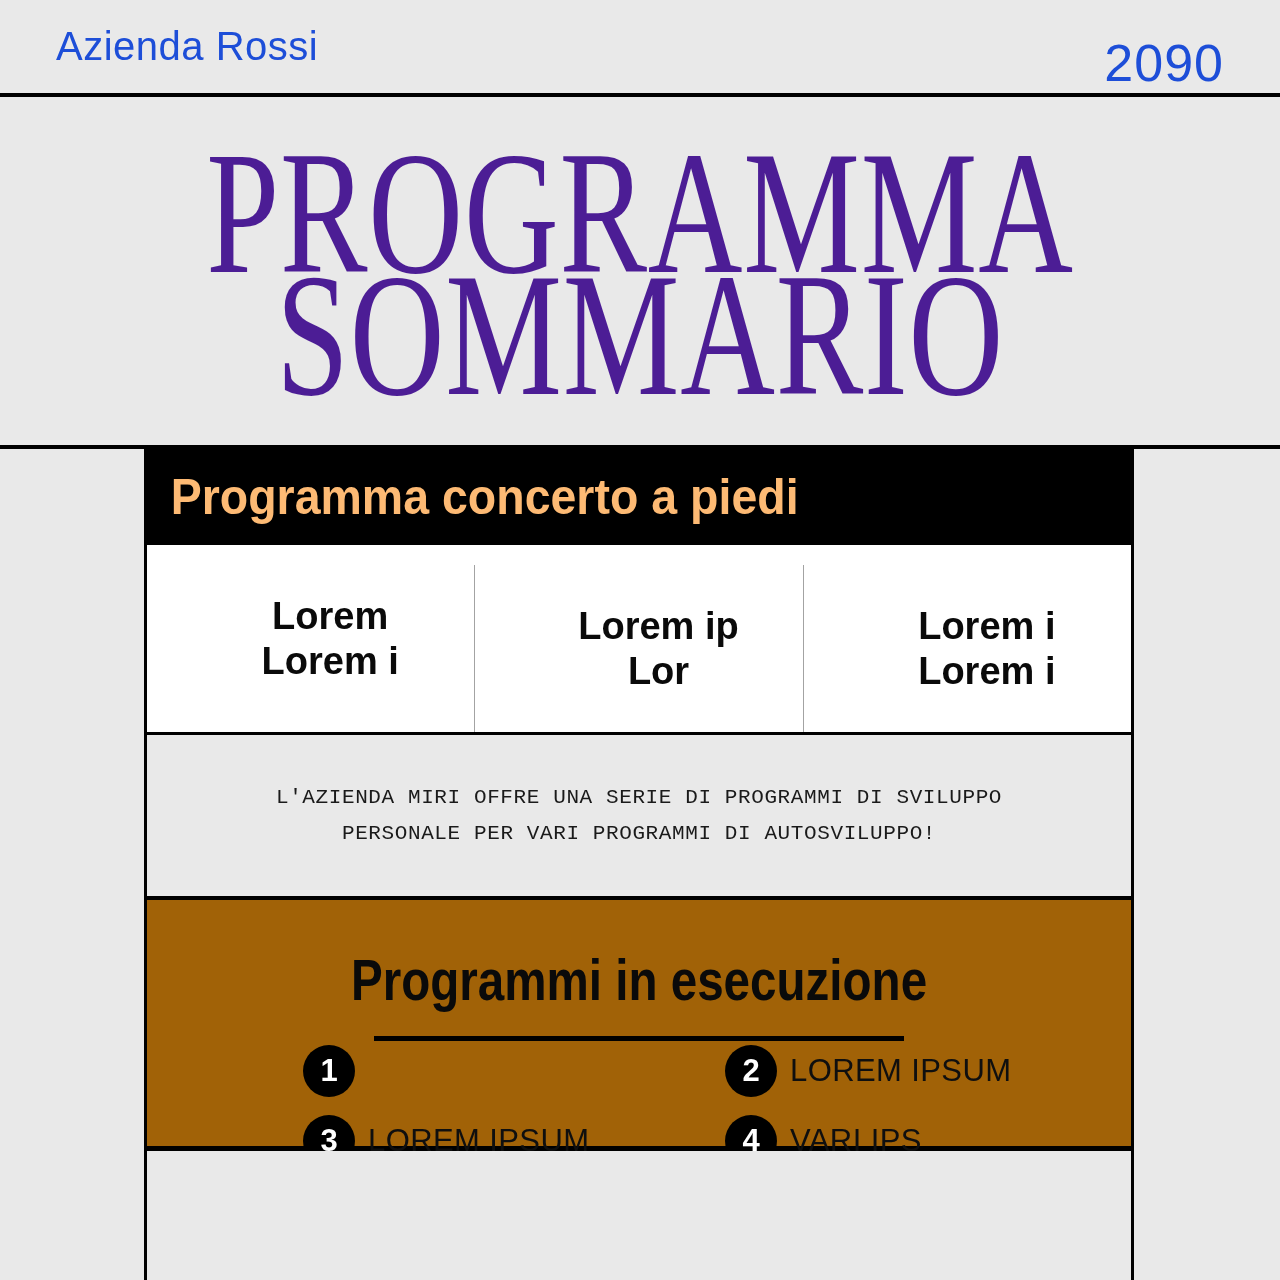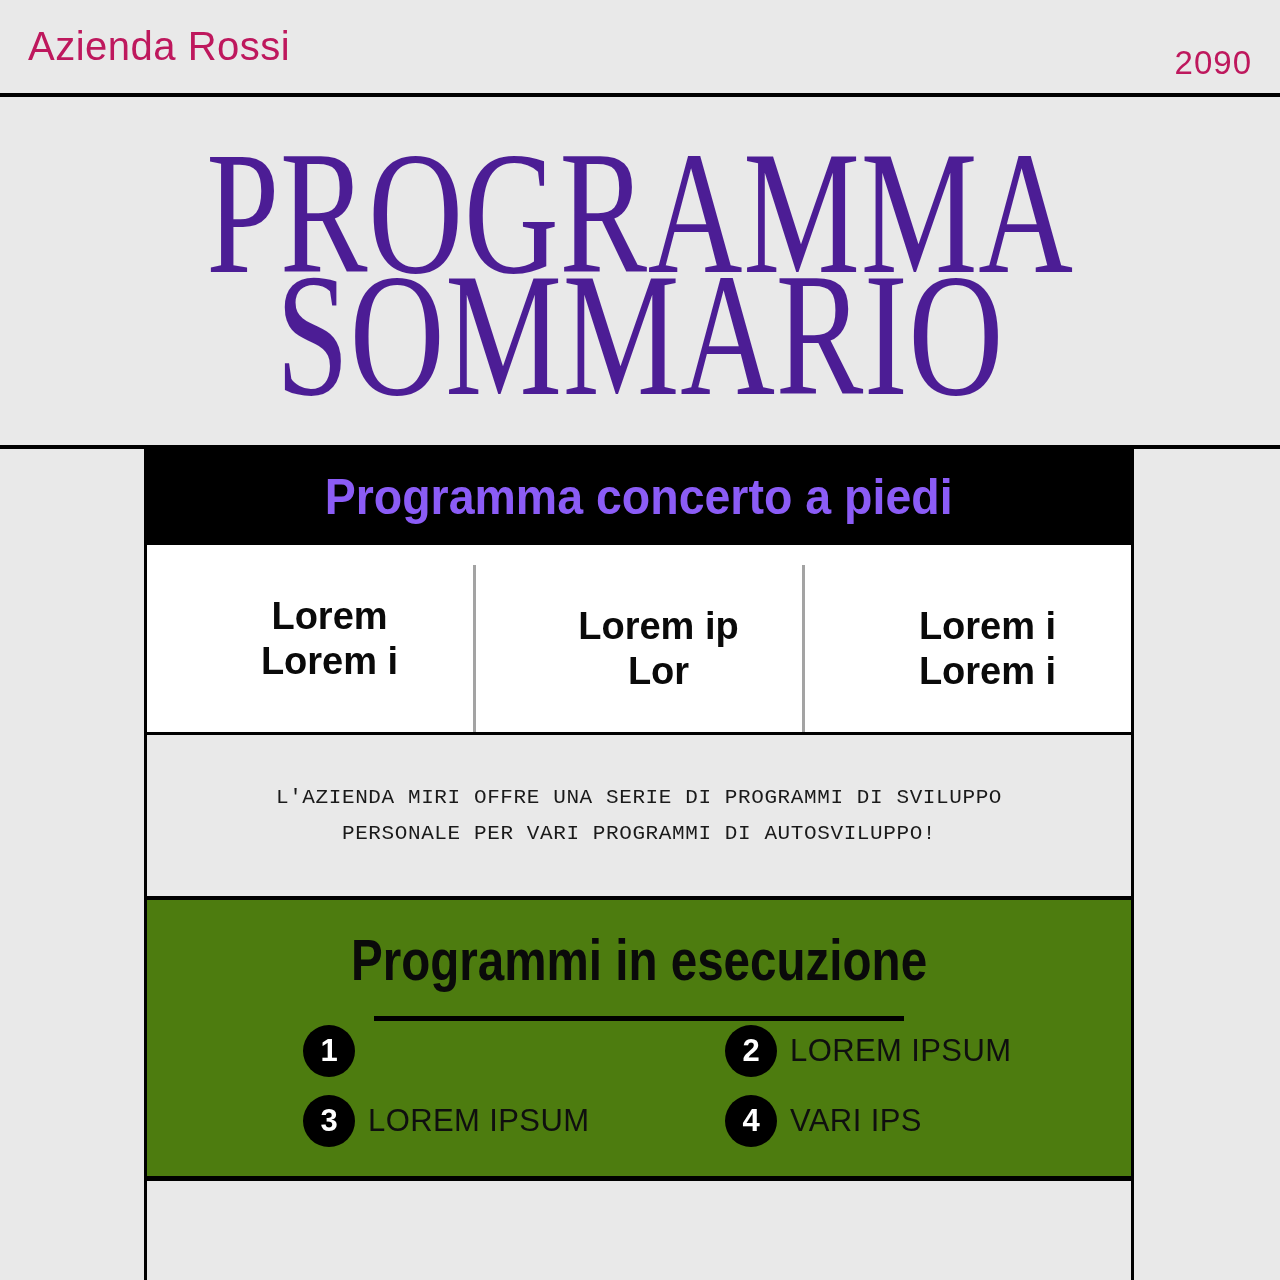--- a/index.html
+++ b/index.html
@@ -4,68 +4,68 @@
 <style>
   * { margin: 0; padding: 0; box-sizing: border-box; }
   html, body { width: 1280px; height: 1280px; }
   body { font-family: "Liberation Sans", sans-serif; background: #e9e9e9; }
   #page { position: relative; width: 1280px; height: 1280px; background: #e9e9e9; overflow: hidden; }
 
   
   .topbar {
     position: absolute; top: 0; left: 0; right: 0; height: 93px;
     display: flex; justify-content: space-between; align-items: center;
-    padding: 0 28px; color: #be185d;
+    padding: 0 56px; color: #1d4ed8;
   }
   .topbar .company { font-size: 40px; letter-spacing: 0.5px; }
-  .topbar .year { font-size: 33px; letter-spacing: 1px; margin-top: 33px; }
+  .topbar .year { font-size: 52px; letter-spacing: 1px; margin-top: 33px; }
   .rule-top { position: absolute; top: 93px; left: 0; width: 1280px; height: 4px; background: #000; }
 
   
   .title-block { position: absolute; top: 152px; left: 0; width: 1280px; text-align: center; color: #4c1d95; }
   .title-line {
     font-family: "Liberation Serif", serif;
     font-size: 175px; font-weight: 400; line-height: 122px;
     transform: scaleX(0.75); transform-origin: 50% 50%;
     white-space: nowrap; letter-spacing: 1px;
   }
   .rule-mid { position: absolute; top: 445px; left: 0; width: 1280px; height: 4px; background: #000; }
 
   
   .card {
     position: absolute; top: 449px; left: 144px; width: 990px; height: 831px;
     border-left: 3px solid #000; border-right: 3px solid #000;
     display: flex; flex-direction: column;
   }
   .card-header {
-    height: 96px; background: #000; color: #8b5cf6;
-    display: flex; align-items: center; justify-content: center;
+    height: 96px; background: #000; color: #fdba74;
+    display: flex; align-items: center; justify-content: flex-start;
   }
   .card-header .card-header-text {
     font-size: 50px; font-weight: bold; white-space: nowrap;
     transform: scaleX(0.93); transform-origin: 50% 50%;
   }
 
   .cols { height: 190px; background: #fff; border-bottom: 3px solid #000; display: flex; }
   .col {
     flex: 1 1 0; display: flex; flex-direction: column; align-items: center; justify-content: center;
     color: #0a0a0a; font-weight: bold; font-size: 38px; line-height: 45px; text-align: center; padding-left: 39px;
   }
-  .col + .col { border-left: 3px solid #a3a3a3; margin-top: 20px; }
+  .col + .col { border-left: 1px solid #a3a3a3; margin-top: 20px; }
 
   .notice {
     height: 165px; background: #e9e9e9; border-bottom: 4px solid #000;
     display: flex; align-items: center; justify-content: center;
   }
   .notice .notice-text {
     max-width: 820px; text-align: center; color: #1a1a1a;
     font-size: 21px; line-height: 36px; letter-spacing: 0.6px; font-family: Liberation Mono, monospace;
   }
 
-  .programs { height: 281px; background: #4d7c0f; border-bottom: 5px solid #000; padding-top: 28px; }
+  .programs { height: 251px; background: #a16207; border-bottom: 5px solid #000; padding-top: 48px; }
   .programs h2 {
     font-size: 58px; font-weight: bold; line-height: 64px; color: #0a0a0a;
     text-align: center; white-space: nowrap;
     transform: scaleX(0.82); transform-origin: 50% 50%;
   }
   .heading-underline { width: 530px; height: 5px; background: #000; margin: 24px auto 0; }
 
   .items-grid {
     margin-top: 4px; padding-left: 156px;
     display: grid; grid-template-columns: 422px 1fr; row-gap: 18px; justify-items: start; align-items: center;

